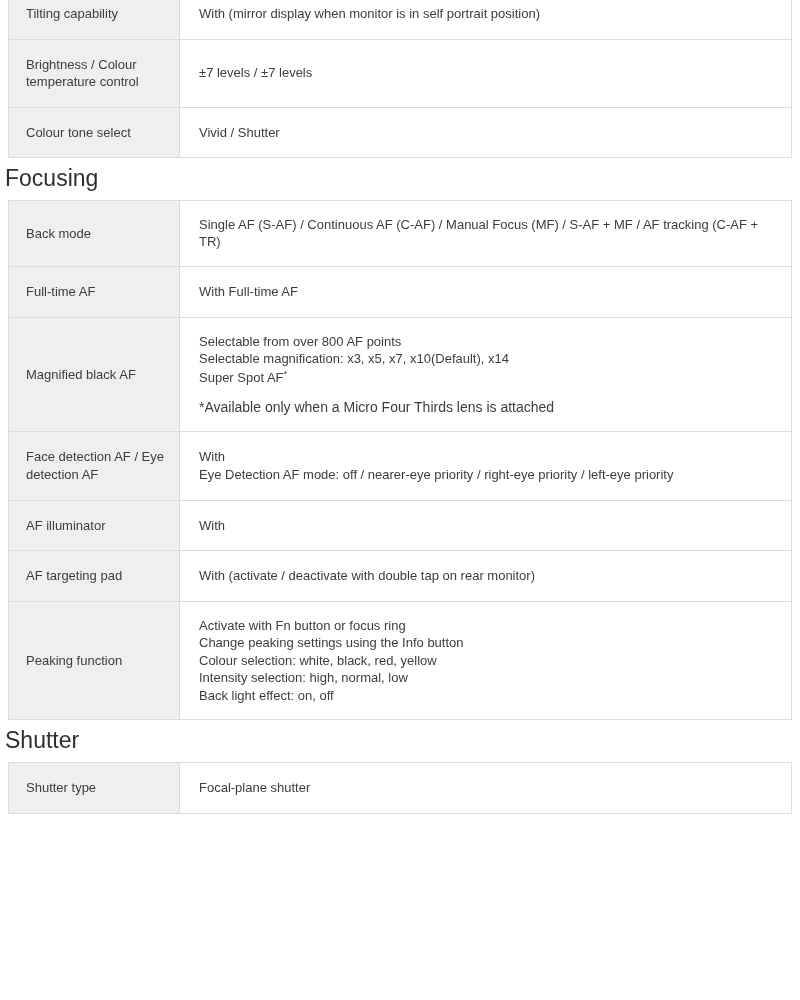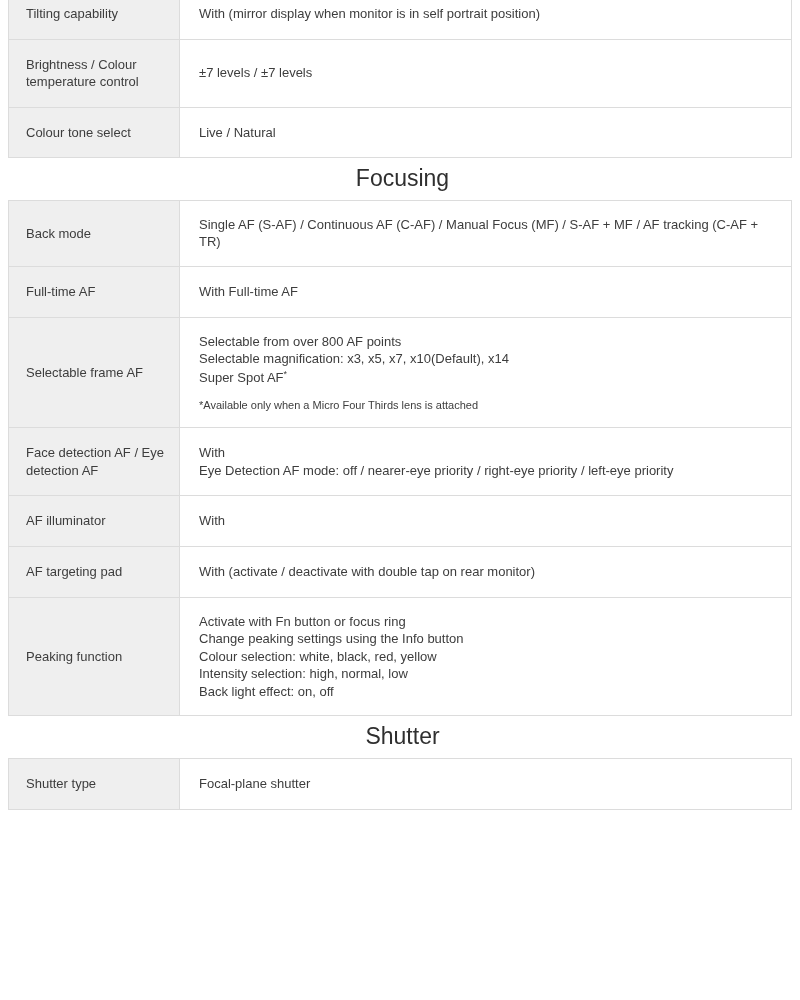--- a/index.html
+++ b/index.html
@@ -16,21 +16,20 @@
   }
   .wrapper {
     margin-top: -12px; 
   }
   .section-heading {
     font-size: 23px;
     font-weight: 400;
     color: #2f2f2f;
     line-height: 1.25;
     margin: 6px 0 7px 5px;
-    text-align: center;
   }
   .spec-table {
     display: table;
     table-layout: fixed;
     width: 784px;
     margin: 0 8px;
     border: 1px solid #dcdcdc;
     box-sizing: border-box;
   }
   .spec-row {
@@ -56,21 +55,21 @@
   .value-cell {
     padding: 15px 20px 15px 19px;
   }
   .value-line {
     min-height: 1em;
   }
   .value-line sup {
     font-size: 9px;
   }
   .note-line {
-    font-size: 11px;
+    font-size: 14px;
     margin-top: 11px;
     line-height: 1.35;
   }
 </style>
 </head>
 <body>
 
 <div class="wrapper" id="content">
     <div class="spec-table">
       <div class="spec-row">
@@ -81,40 +80,40 @@
       </div>
       <div class="spec-row">
         <div class="cell label-cell">Brightness / Colour temperature control</div>
         <div class="cell value-cell">
           <div class="value-line">±7 levels / ±7 levels</div>
         </div>
       </div>
       <div class="spec-row">
         <div class="cell label-cell">Colour tone select</div>
         <div class="cell value-cell">
-          <div class="value-line">Live / Natural</div>
+          <div class="value-line">Vivid / Shutter</div>
         </div>
       </div>
     </div>
     <h2 class="section-heading">Focusing</h2>
     <div class="spec-table">
       <div class="spec-row">
         <div class="cell label-cell">Back mode</div>
         <div class="cell value-cell">
           <div class="value-line">Single AF (S-AF) / Continuous AF (C-AF) / Manual Focus (MF) / S-AF + MF / AF tracking (C-AF + TR)</div>
         </div>
       </div>
       <div class="spec-row">
         <div class="cell label-cell">Full-time AF</div>
         <div class="cell value-cell">
           <div class="value-line">With Full-time AF</div>
         </div>
       </div>
       <div class="spec-row">
-        <div class="cell label-cell">Selectable frame AF</div>
+        <div class="cell label-cell">Magnified black AF</div>
         <div class="cell value-cell">
           <div class="value-line">Selectable from over 800 AF points</div>
           <div class="value-line">Selectable magnification: x3, x5, x7, x10(Default), x14</div>
           <div class="value-line"><span>Super Spot AF</span><sup>*</sup></div>
           <div class="note-line">*Available only when a Micro Four Thirds lens is attached</div>
         </div>
       </div>
       <div class="spec-row">
         <div class="cell label-cell">Face detection AF / Eye detection AF</div>
         <div class="cell value-cell">

